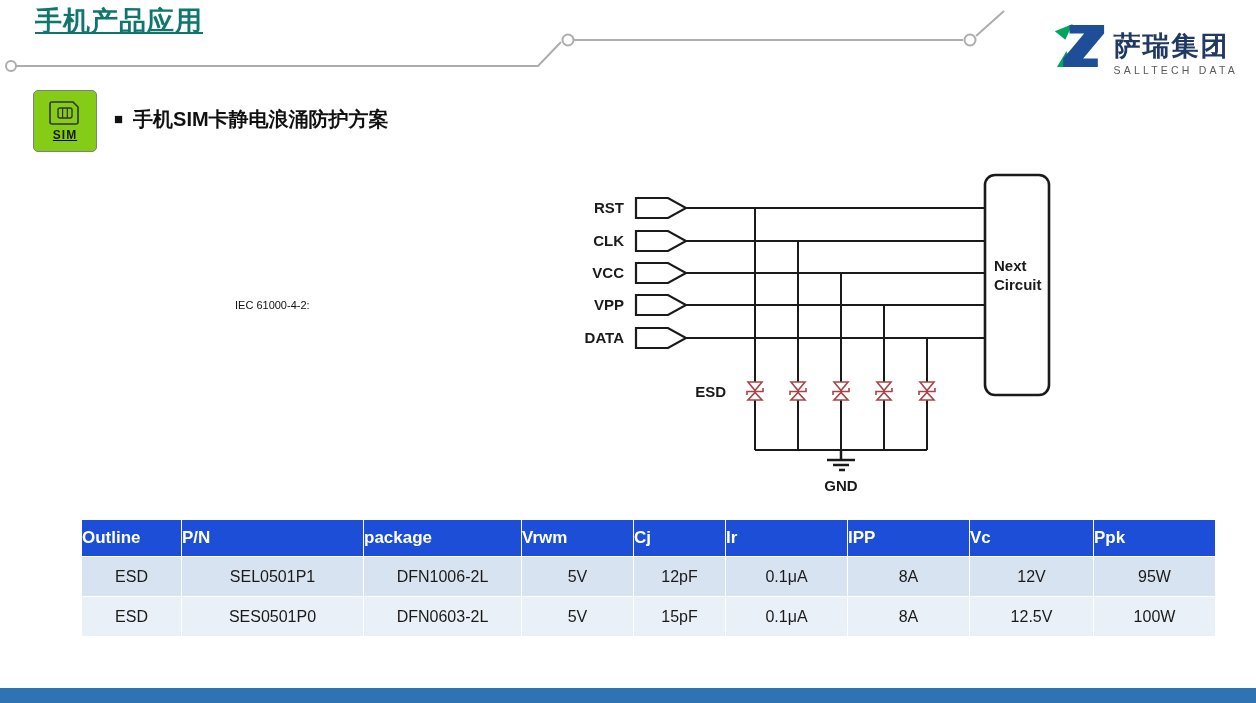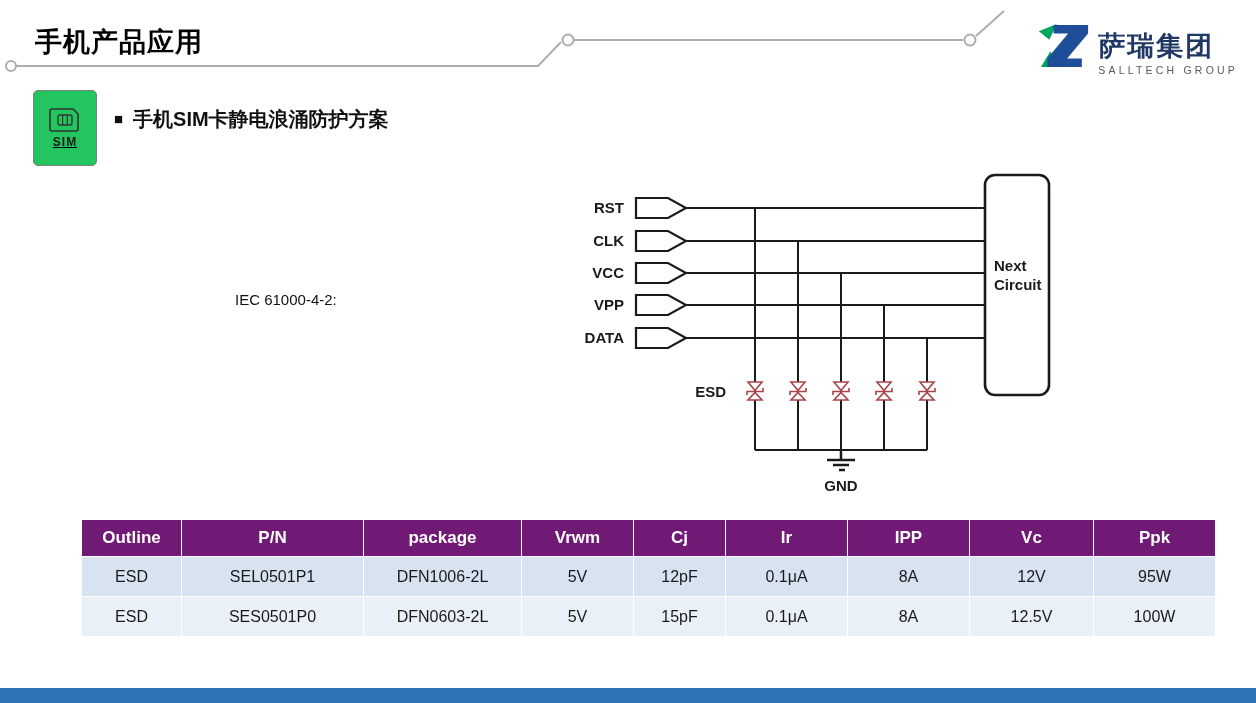--- a/index.html
+++ b/index.html
@@ -6,66 +6,67 @@
   html, body {
     width: 1256px; height: 703px;
     background: #ffffff;
     font-family: "Liberation Sans", sans-serif;
     overflow: hidden;
     position: relative;
   }
 
   
   .page-title {
-    position: absolute; left: 35px; top: 24px;
-    font-size: 27px; font-weight: bold; color: #000000;
+    position: absolute; left: 35px; top: 3px;
+    font-size: 27px; font-weight: bold; color: #0f766e;
     letter-spacing: 1px;
+    text-decoration: underline;
   }
   .deco-svg { position: absolute; left: 0; top: 0; }
 
   .logo { position: absolute; right: 18px; top: 16px; display: flex; align-items: center; gap: 8px; }
   .logo-text { display: flex; flex-direction: column; align-items: flex-start; margin-top: 16px; }
   .logo-name { font-size: 27px; font-weight: bold; color: #203864; letter-spacing: 2px; line-height: 1.1; }
   .logo-sub { font-size: 10.5px; color: #595959; letter-spacing: 3.2px; margin-top: 2px; }
 
   
   .sim-box {
-    position: absolute; left: 33px; top: 90px; width: 64px; height: 76px;
-    border: 1.5px solid #7f7f7f; border-radius: 5px; background: #22c55e;
+    position: absolute; left: 33px; top: 90px; width: 64px; height: 62px;
+    border: 1.5px solid #7f7f7f; border-radius: 5px; background: #84cc16;
     display: flex; flex-direction: column; align-items: center; justify-content: center; gap: 3px; text-decoration: underline;
   }
   .sim-label { font-size: 12px; font-weight: bold; color: #1a1a1a; letter-spacing: 1px; }
 
   
   .section-title {
     position: absolute; left: 114px; top: 106px;
     display: flex; align-items: center; gap: 10px;
     font-size: 20px; font-weight: bold; color: #111;
   }
   .section-title .bullet { font-size: 15px; line-height: 1; position: relative; top: -1px; }
 
   
   .iec-note {
-    position: absolute; left: 235px; top: 286px;
-    font-size: 15px; color: #111; line-height: 27px;
+    position: absolute; left: 235px; top: 292px;
+    font-size: 11px; color: #111; line-height: 27px;
   }
 
   
   .circuit-svg { position: absolute; left: 0; top: 160px; }
   .sig-label { font: bold 15px "Liberation Sans", sans-serif; fill: #1a1a1a; }
   .nc-label  { font: bold 15px "Liberation Sans", sans-serif; fill: #1a1a1a; }
 
   
   .parts-table {
     position: absolute; left: 81px; top: 519px;
     border-collapse: collapse; table-layout: fixed; width: 1134px;
   }
   .parts-table th {
-    background: #701a75; color: #ffffff; font-size: 17px; font-weight: bold;
-    height: 37px; border: 1.5px solid #ffffff; text-align: center;
+    background: #1d4ed8; color: #ffffff; font-size: 17px; font-weight: bold;
+    height: 37px; border: 1.5px solid #ffffff; text-align: left;
   }
   .parts-table td {
     font-size: 16px; color: #1a1a1a; height: 40px;
     border: 1.5px solid #ffffff; text-align: center;
   }
   .parts-table tr.row-0 td { background: #D8E3F1; }
   .parts-table tr.row-1 td { background: #EAF0F8; }
 
   
   .footer-bar {
@@ -90,21 +91,21 @@
 <h1 class="page-title">手机产品应用</h1>
 
 <div class="logo">
   <svg width="52" height="44" viewBox="0 0 48 42">
     <polygon points="0,7 17,0 10,15" fill="#00A65E"></polygon>
     <polygon points="2,41 11,26 18,41" fill="#00A65E"></polygon>
     <polygon points="14,1 47,1 47,9 27,33 41,33 41,41 8,41 8,33 28,9 14,9" fill="#1F4E99"></polygon>
   </svg>
   <div class="logo-text">
     <div class="logo-name">萨瑞集团</div>
-    <div class="logo-sub">SALLTECH GROUP</div>
+    <div class="logo-sub">SALLTECH DATA</div>
   </div>
 </div>
 
 <div class="sim-box">
   <svg width="32" height="24" viewBox="0 0 32 24">
     <path d="M3 1 H24 L29 6 V21 a2 2 0 0 1 -2 2 H3 a2 2 0 0 1 -2 -2 V3 a2 2 0 0 1 2 -2 Z" fill="none" stroke="#333" stroke-width="1.6"></path>
     <rect x="9" y="7" width="14" height="10" rx="2" fill="none" stroke="#333" stroke-width="1.4"></rect>
     <line x1="13.6" y1="7" x2="13.6" y2="17" stroke="#333" stroke-width="1.2"></line>
     <line x1="18.3" y1="7" x2="18.3" y2="17" stroke="#333" stroke-width="1.2"></line>
   </svg>

